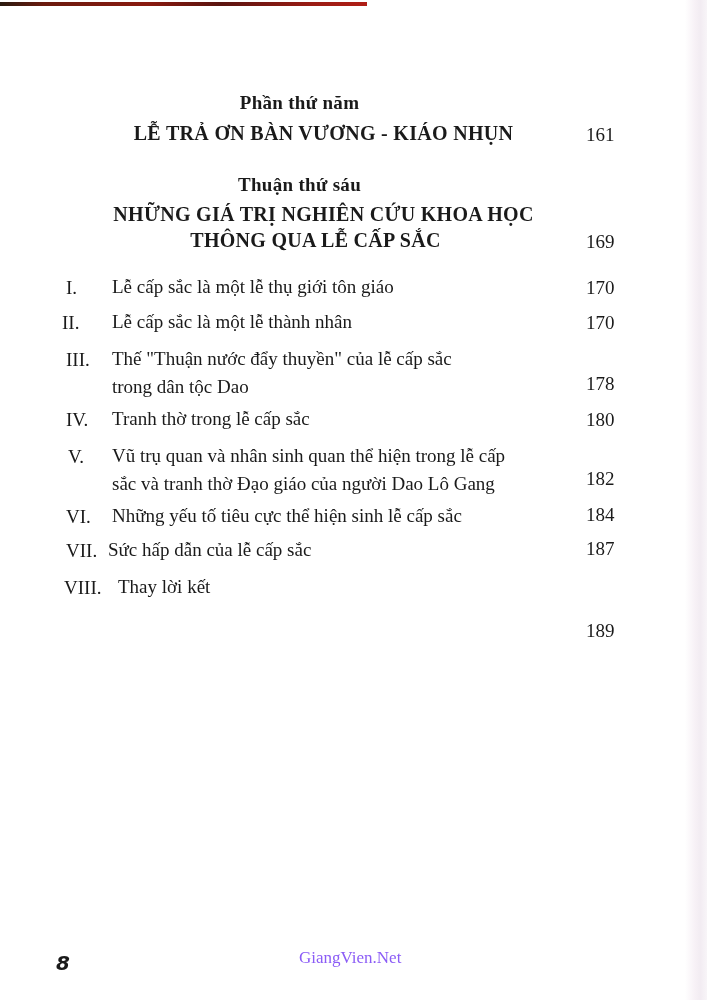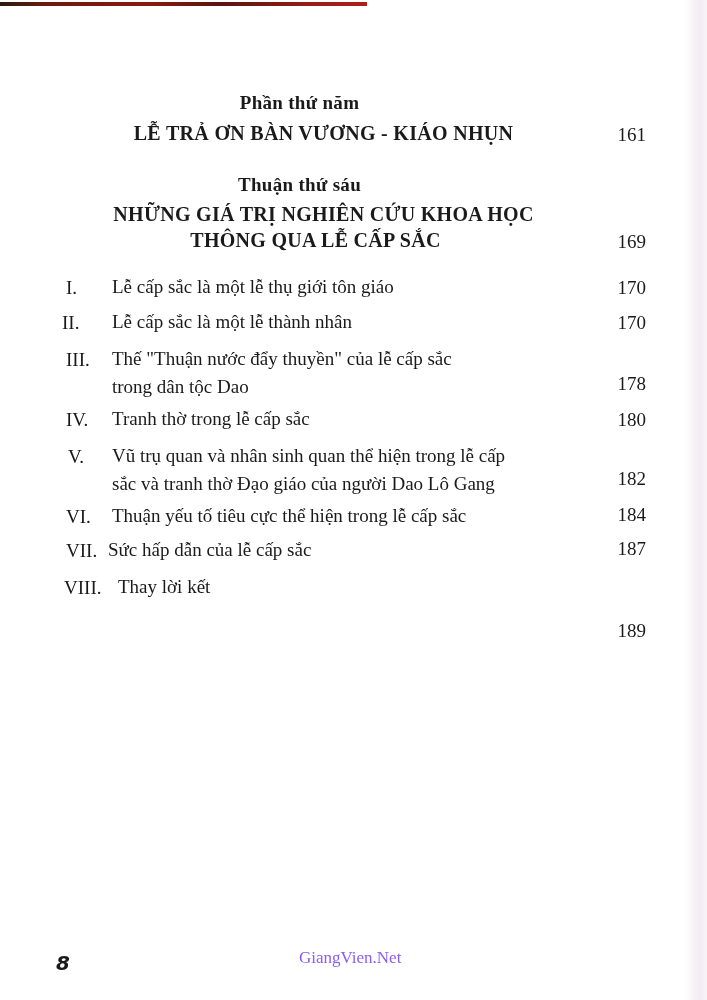--- a/index.html
+++ b/index.html
@@ -45,21 +45,20 @@
       left: 0;
       width: 707px;
       text-align: center;
       font-weight: bold;
       font-size: 20px;
       letter-spacing: 0.3px;
     }
     .page-num {
       position: absolute;
       width: 60px;
-      text-align: right;
       left: 586px;
       font-size: 19px;
     }
     .entry-num {
       position: absolute;
       font-size: 19px;
     }
     .entry-text {
       position: absolute;
       left: 112px;
@@ -127,21 +126,21 @@
 
 <div>
   <div class="entry-num" style="left:68px; top:446px;">V.</div>
   <div class="entry-text" style="top:442px;">Vũ trụ quan và nhân sinh quan thể hiện trong lễ cấp</div>
   <div class="entry-text" style="top:470px;">sắc và tranh thờ Đạo giáo của người Dao Lô Gang</div>
   <div class="page-num" style="top:468px;">182</div>
 </div>
 
 <div>
   <div class="entry-num" style="left:66px; top:506px;">VI.</div>
-  <div class="entry-text" style="top:502px;">Thuận yếu tố tiêu cực thể hiện trong lễ cấp sắc</div>
+  <div class="entry-text" style="top:502px;">Những yếu tố tiêu cực thể hiện sinh lễ cấp sắc</div>
   <div class="page-num" style="top:504px;">184</div>
 </div>
 
 <div>
   <div class="entry-num" style="left:66px; top:540px;">VII.</div>
   <div class="entry-text" style="top:536px; left:108px;">Sức hấp dẫn của lễ cấp sắc</div>
   <div class="page-num" style="top:538px;">187</div>
 </div>
 
 <div>

